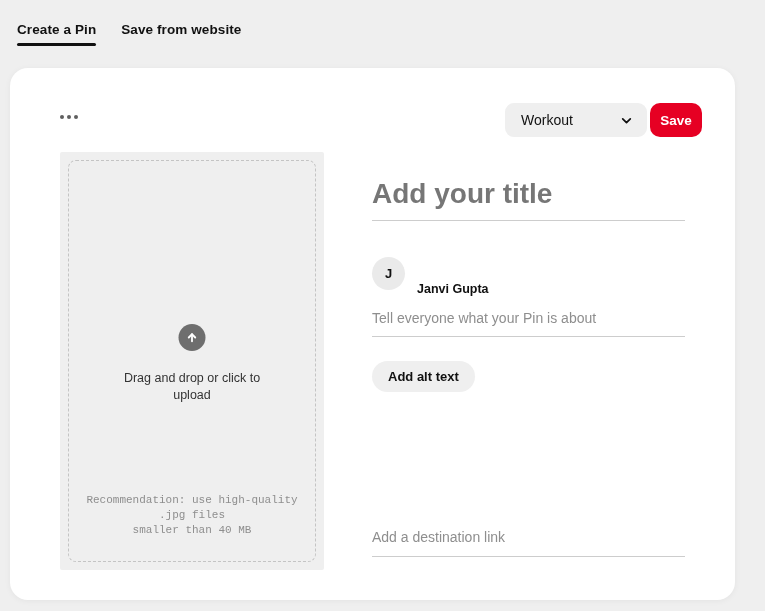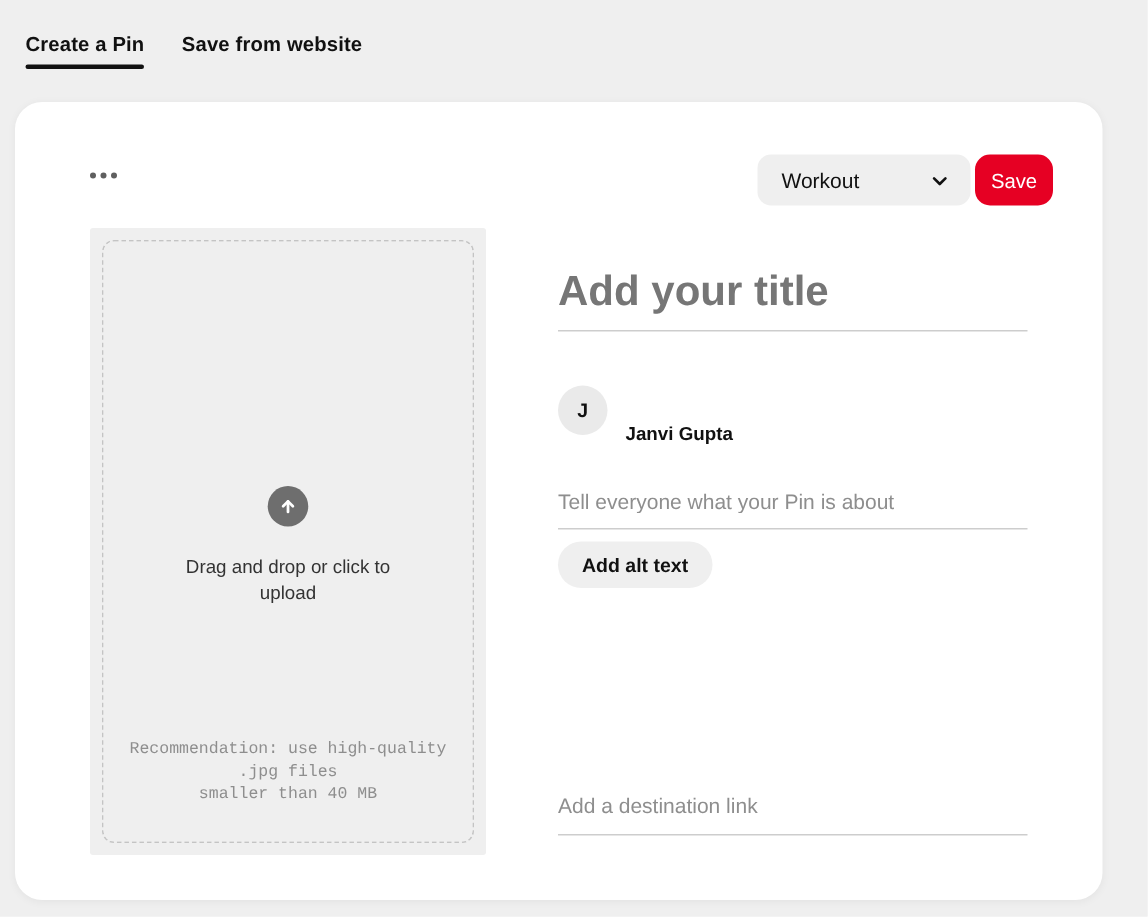--- a/index.html
+++ b/index.html
@@ -43,21 +43,21 @@
     display: flex; align-items: stretch; gap: 3px;
   }
   .board-selector {
     width: 142px; height: 34px; background: #efefef; border-radius: 9px;
     display: flex; align-items: center; justify-content: space-between;
     padding: 0 14px 0 16px; cursor: pointer; margin-left: 16px;
   }
   .board-selector .value { font-size: 14px; color: #111; }
   .save-btn {
     width: 52px; height: 34px; border: none; border-radius: 10px;
-    background: #e60023; color: #fff; font-weight: normal; font-size: 13.5px;
+    background: #e60023; color: #fff; font-weight: bold; font-size: 13.5px;
     font-family: inherit; cursor: pointer;
   }
   
   .upload-outer {
     position: absolute; left: 50px; top: 84px; width: 264px; height: 418px;
     background: #efefef; border-radius: 2px; cursor: pointer;
   }
   .upload-inner {
     position: absolute; inset: 8px;
     border: 1px dashed #c4c4c4; border-radius: 8px;
@@ -90,21 +90,21 @@
   }
   .avatar {
     width: 33px; height: 33px; border-radius: 50%; background: #eaeaea;
     display: flex; align-items: center; justify-content: center;
     font-size: 13px; font-weight: bold; color: #111;
   }
   .user-name { font-size: 12.5px; font-weight: bold; color: #111; margin-top: 32px; }
   .desc-field {
     position: absolute; top: 242px; left: 0; width: 100%;
     font-size: 14px; color: #333;
-    border-bottom: 1px solid #cdcdcd; padding-bottom: 10px; margin-top: 16px;
+    border-bottom: 1px solid #cdcdcd; padding-bottom: 10px;
   }
   .desc-field::placeholder { color: #8e8e8e; opacity: 1; }
   .alt-text-btn {
     position: absolute; top: 293px; left: 0;
     background: #efefef; border: none; border-radius: 16px;
     padding: 8px 16px; font-size: 13px; font-weight: bold; color: #111;
     font-family: inherit; cursor: pointer;
   }
   .link-field {
     position: absolute; top: 461px; left: 0; width: 100%;

